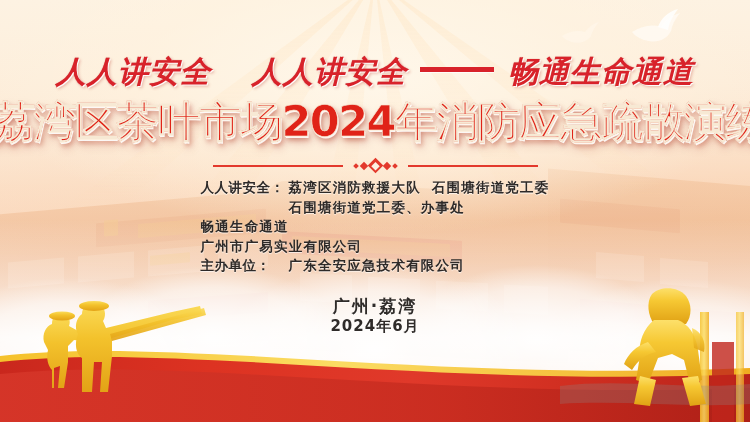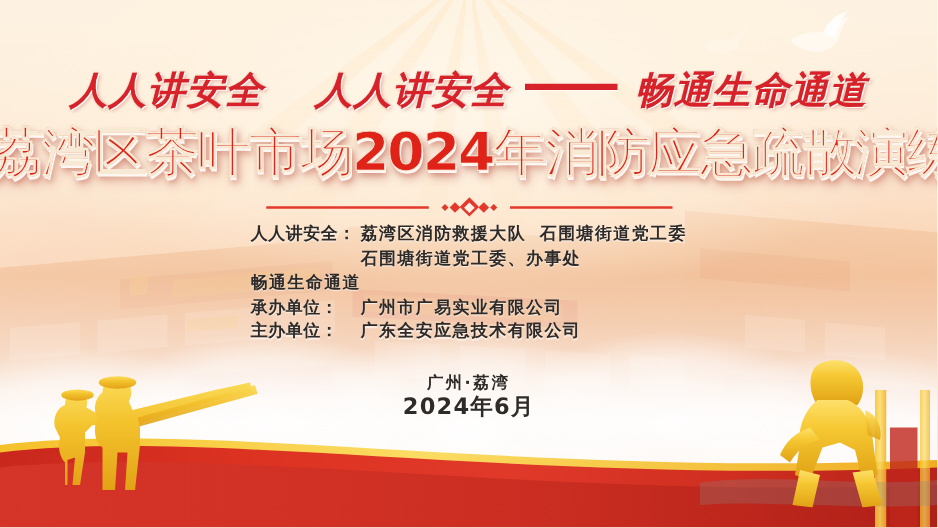--- a/index.html
+++ b/index.html
@@ -223,28 +223,28 @@
   
   .footer {
     position: absolute;
     left: 0; top: 297px;
     width: 750px;
     text-align: center;
     font-family: "DejaVu Sans", "Liberation Sans", sans-serif;
     color: #2f2b29;
   }
   .footer-place {
-    font-size: 13px;
+    font-size: 17px;
     font-weight: 700;
     letter-spacing: 2px;
     line-height: 19px;
     text-shadow: 0 1px 1px rgba(255,255,255,.7);
   }
   .footer-date {
-    font-size: 18px;
+    font-size: 15px;
     font-weight: 700;
     letter-spacing: 1px;
     line-height: 20px;
     text-shadow: 0 1px 1px rgba(255,255,255,.7);
   }
 </style>
 </head>
 <body>
 
 <div id="poster">
@@ -428,21 +428,20 @@
       <div class="org-row">
         <span class="org-label"></span>
         <span class="org-value">石围塘街道党工委、办事处</span>
       </div>
 
       <div class="org-row">
         <span class="org-value">畅通生命通道</span>
       </div>
 
       <div class="org-row">
-        <span class="org-label">承办单位：</span>
         <span class="org-value">广州市广易实业有限公司</span>
       </div>
 
       <div class="org-row">
         <span class="org-label">主办单位：</span>
         <span class="org-value">广东全安应急技术有限公司</span>
       </div>
 
     </div>
   </div>

